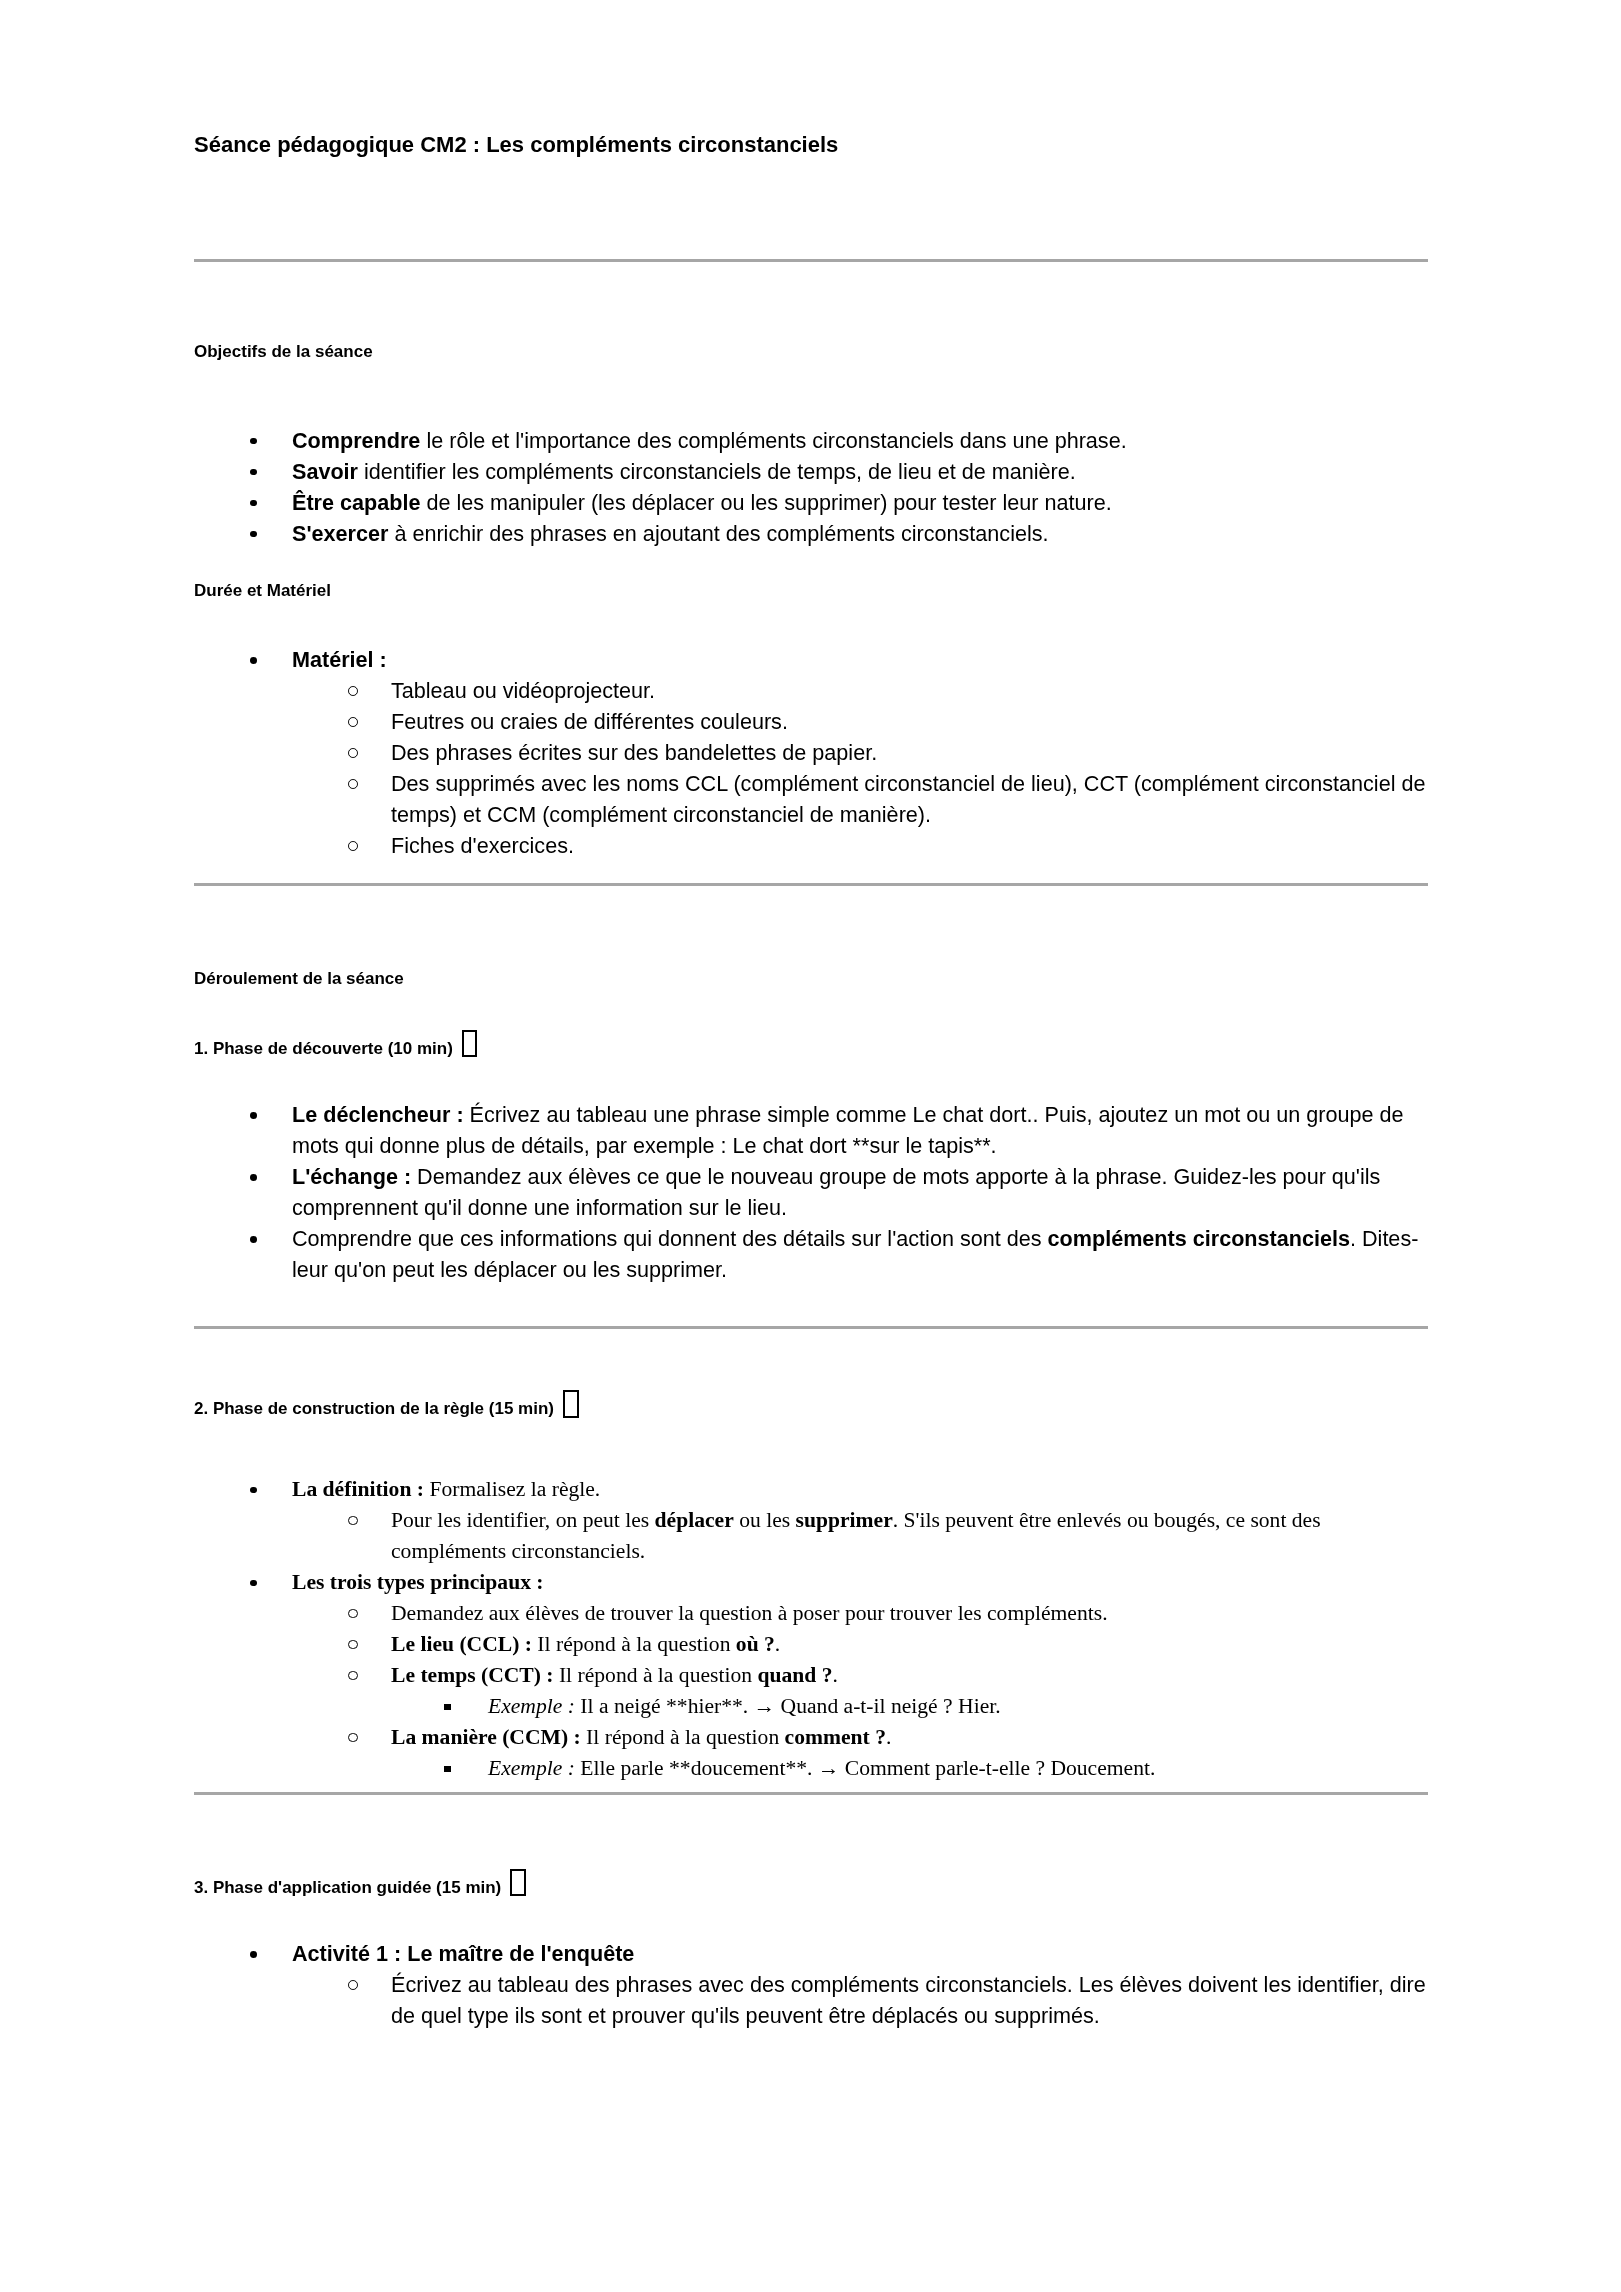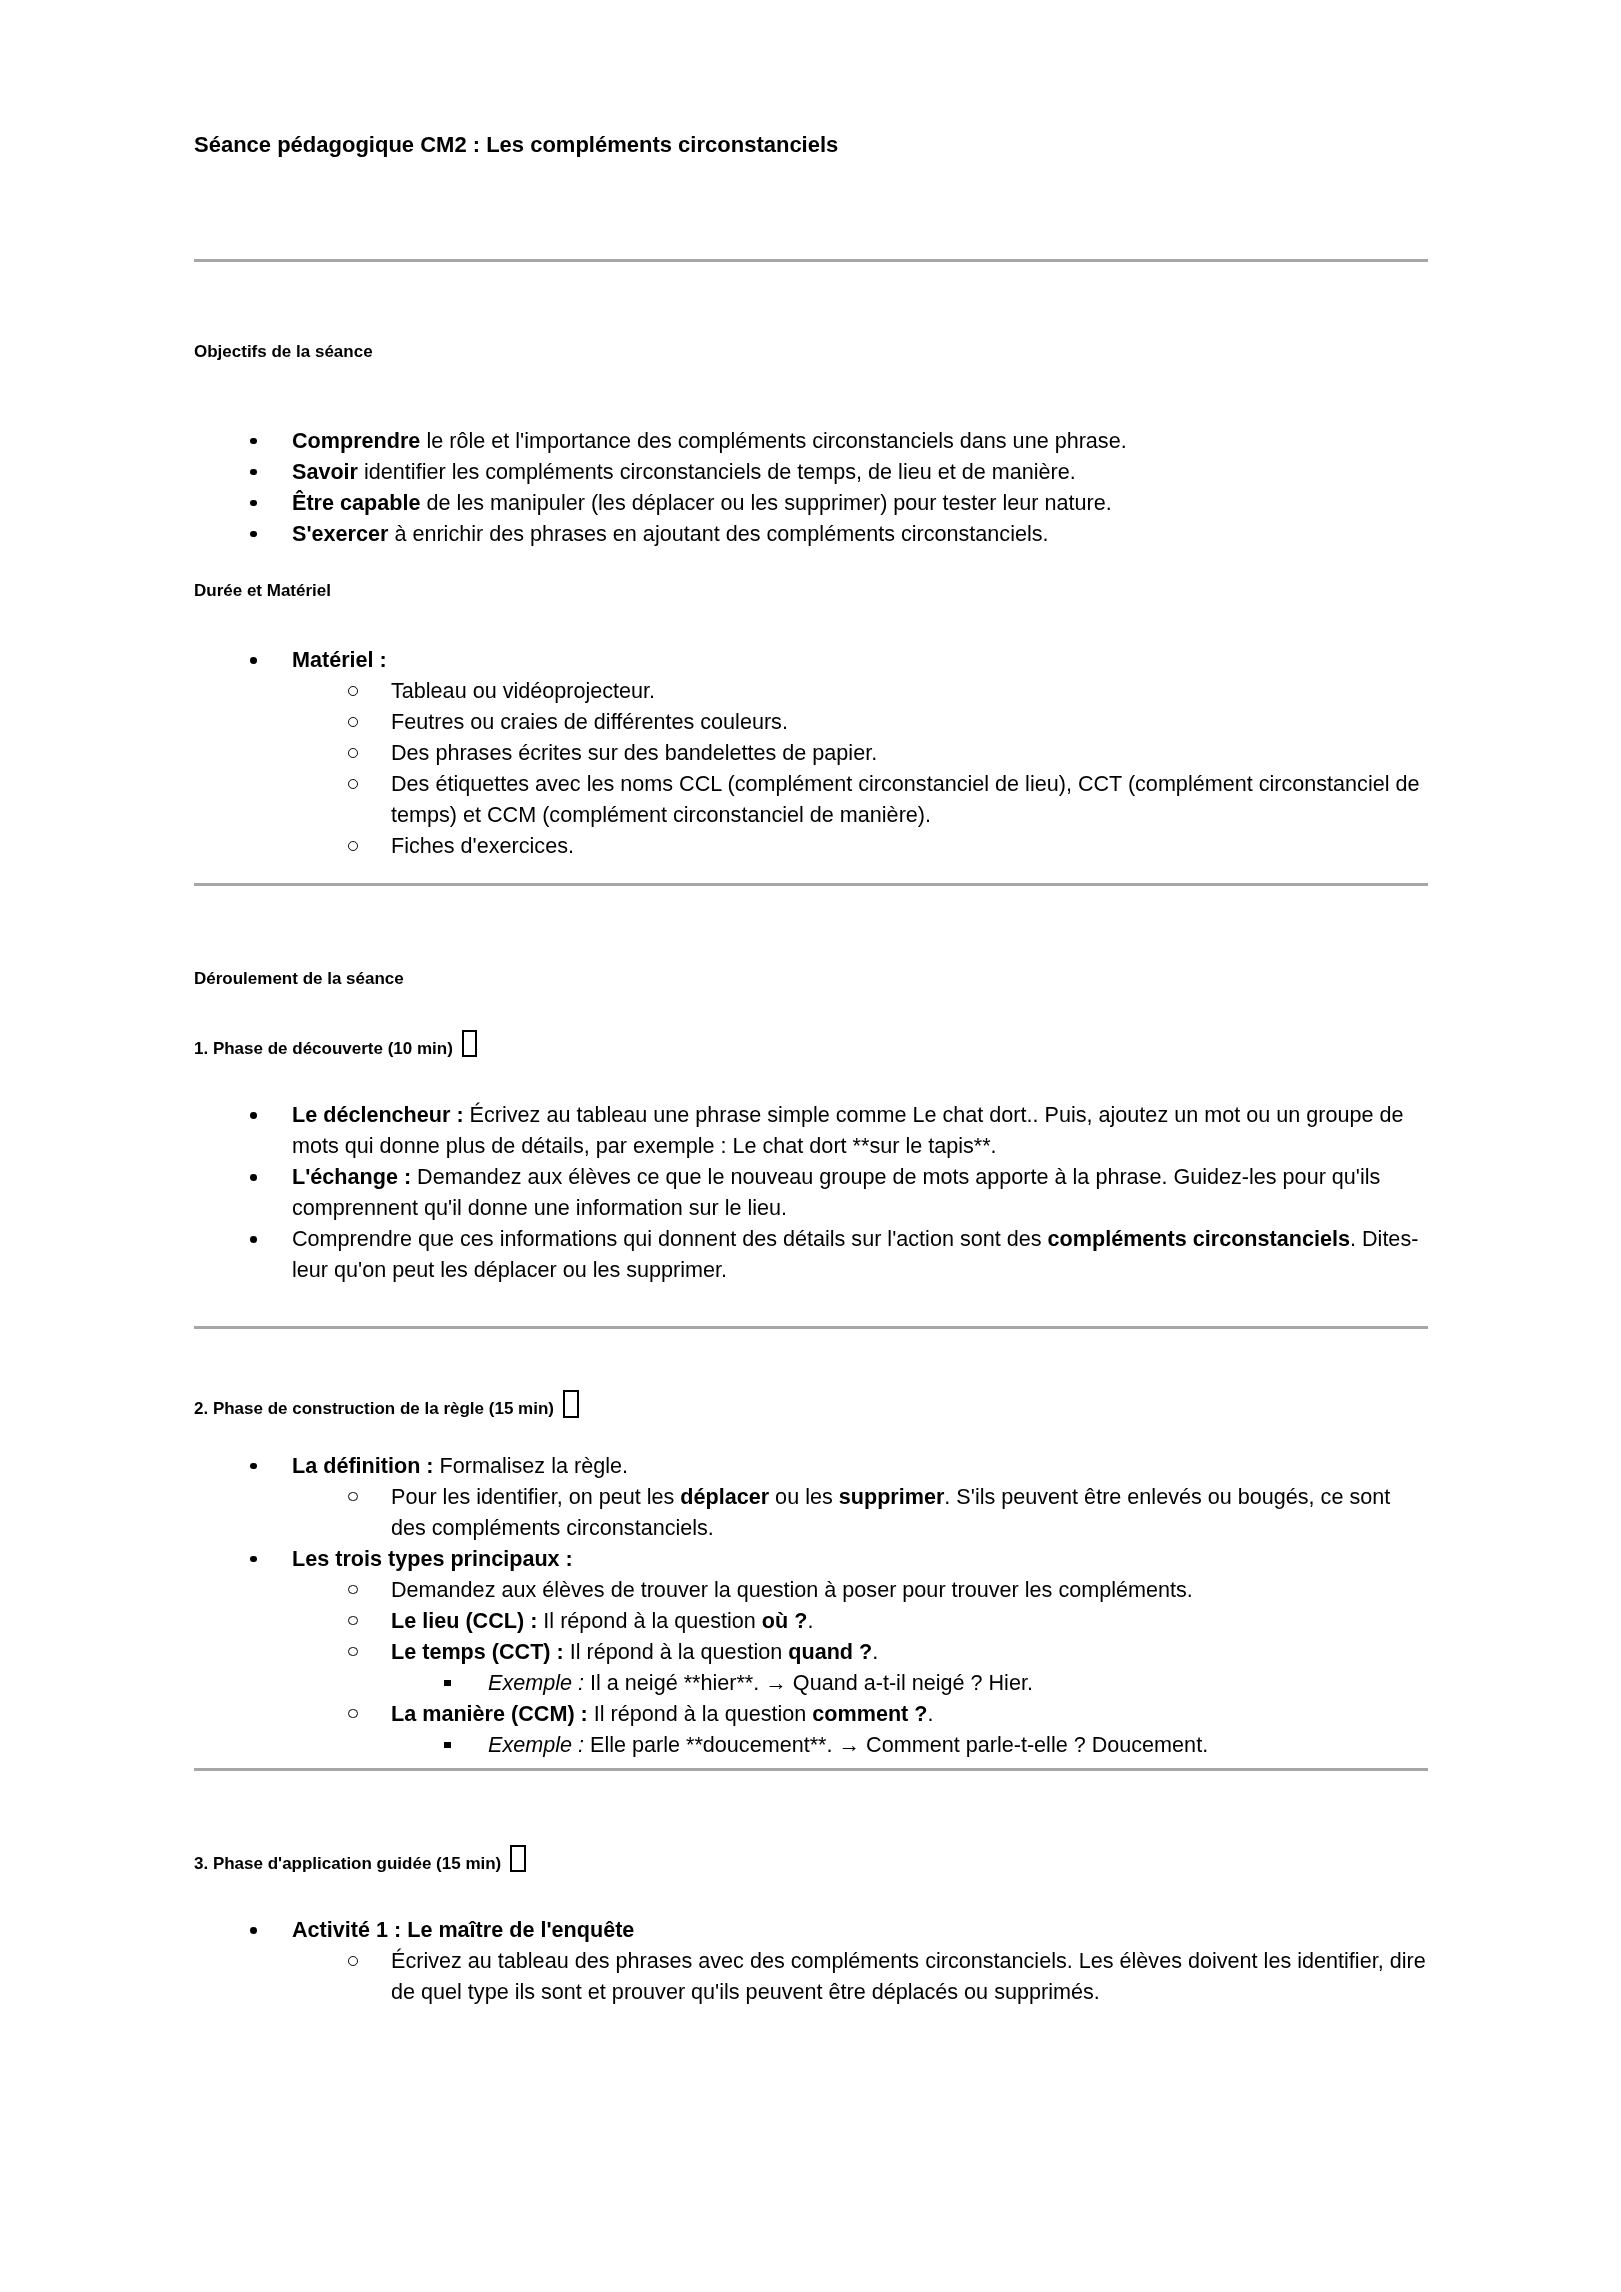--- a/index.html
+++ b/index.html
@@ -17,21 +17,21 @@
   .h-objectifs{margin-top:75px;}
   .list-objectifs{margin-top:59px;}
   .h-duree{margin-top:27.4px;}
   .list-duree{margin-top:39px;}
   .rule2{margin-top:21.6px;}
   .h-deroulement{margin-top:78px;}
   .h-phase1{margin-top:37px;}
   .list-phase1{margin-top:37px;}
   .rule3{margin-top:41px;}
   .h-phase2{margin-top:61px;}
-  .list-phase2{margin-top:27px;}
+  .list-phase2{margin-top:51px;font-family:Liberation Serif, serif;}
   .rule4{margin-top:7.8px;}
   .h-phase3{margin-top:74px;}
   .list-phase3{margin-top:37px;}
   .li{position:relative;line-height:31px;}
   .li b{font-weight:bold;}
   .li i{font-style:italic;}
   .lvl1{padding-left:98px;}
   .lvl1::before{content:"";position:absolute;left:56px;top:12.7px;width:6.9px;height:6.9px;border-radius:50%;background:#000;}
   .lvl2{padding-left:197px;}
   .lvl2::before{content:"";position:absolute;left:154px;top:10.8px;width:7.8px;height:7.8px;border-radius:50%;border:1.5px solid #000;background:transparent;}
@@ -55,21 +55,21 @@
       <div class="li lvl1"><b>Être capable</b><span> de les manipuler (les déplacer ou les supprimer) pour tester leur nature.</span></div>
       <div class="li lvl1"><b>S'exercer</b><span> à enrichir des phrases en ajoutant des compléments circonstanciels.</span></div>
     </div>
 
   <div class="h h-duree">Durée et Matériel</div>
   <div class="list list-duree">
       <div class="li lvl1"><b>Matériel :</b></div>
       <div class="li lvl2"><span>Tableau ou vidéoprojecteur.</span></div>
       <div class="li lvl2"><span>Feutres ou craies de différentes couleurs.</span></div>
       <div class="li lvl2"><span>Des phrases écrites sur des bandelettes de papier.</span></div>
-      <div class="li lvl2"><span>Des étiquettes avec les noms CCL (complément circonstanciel de lieu), CCT (complément circonstanciel de temps) et CCM (complément circonstanciel de manière).</span></div>
+      <div class="li lvl2"><span>Des supprimés avec les noms CCL (complément circonstanciel de lieu), CCT (complément circonstanciel de temps) et CCM (complément circonstanciel de manière).</span></div>
       <div class="li lvl2"><span>Fiches d'exercices.</span></div>
     </div>
 
   <div class="rule rule2"></div>
 
   <div class="h h-deroulement">Déroulement de la séance</div>
 
   <div class="h h-phase1"><span>1. Phase de découverte (10 min)</span><span class="tofu"></span></div>
   <div class="list list-phase1">
       <div class="li lvl1"><b>Le déclencheur :</b><span> Écrivez au tableau une phrase simple comme Le chat dort.. Puis, ajoutez un mot ou un groupe de mots qui donne plus de détails, par exemple : Le chat dort **sur le tapis**.</span></div>

